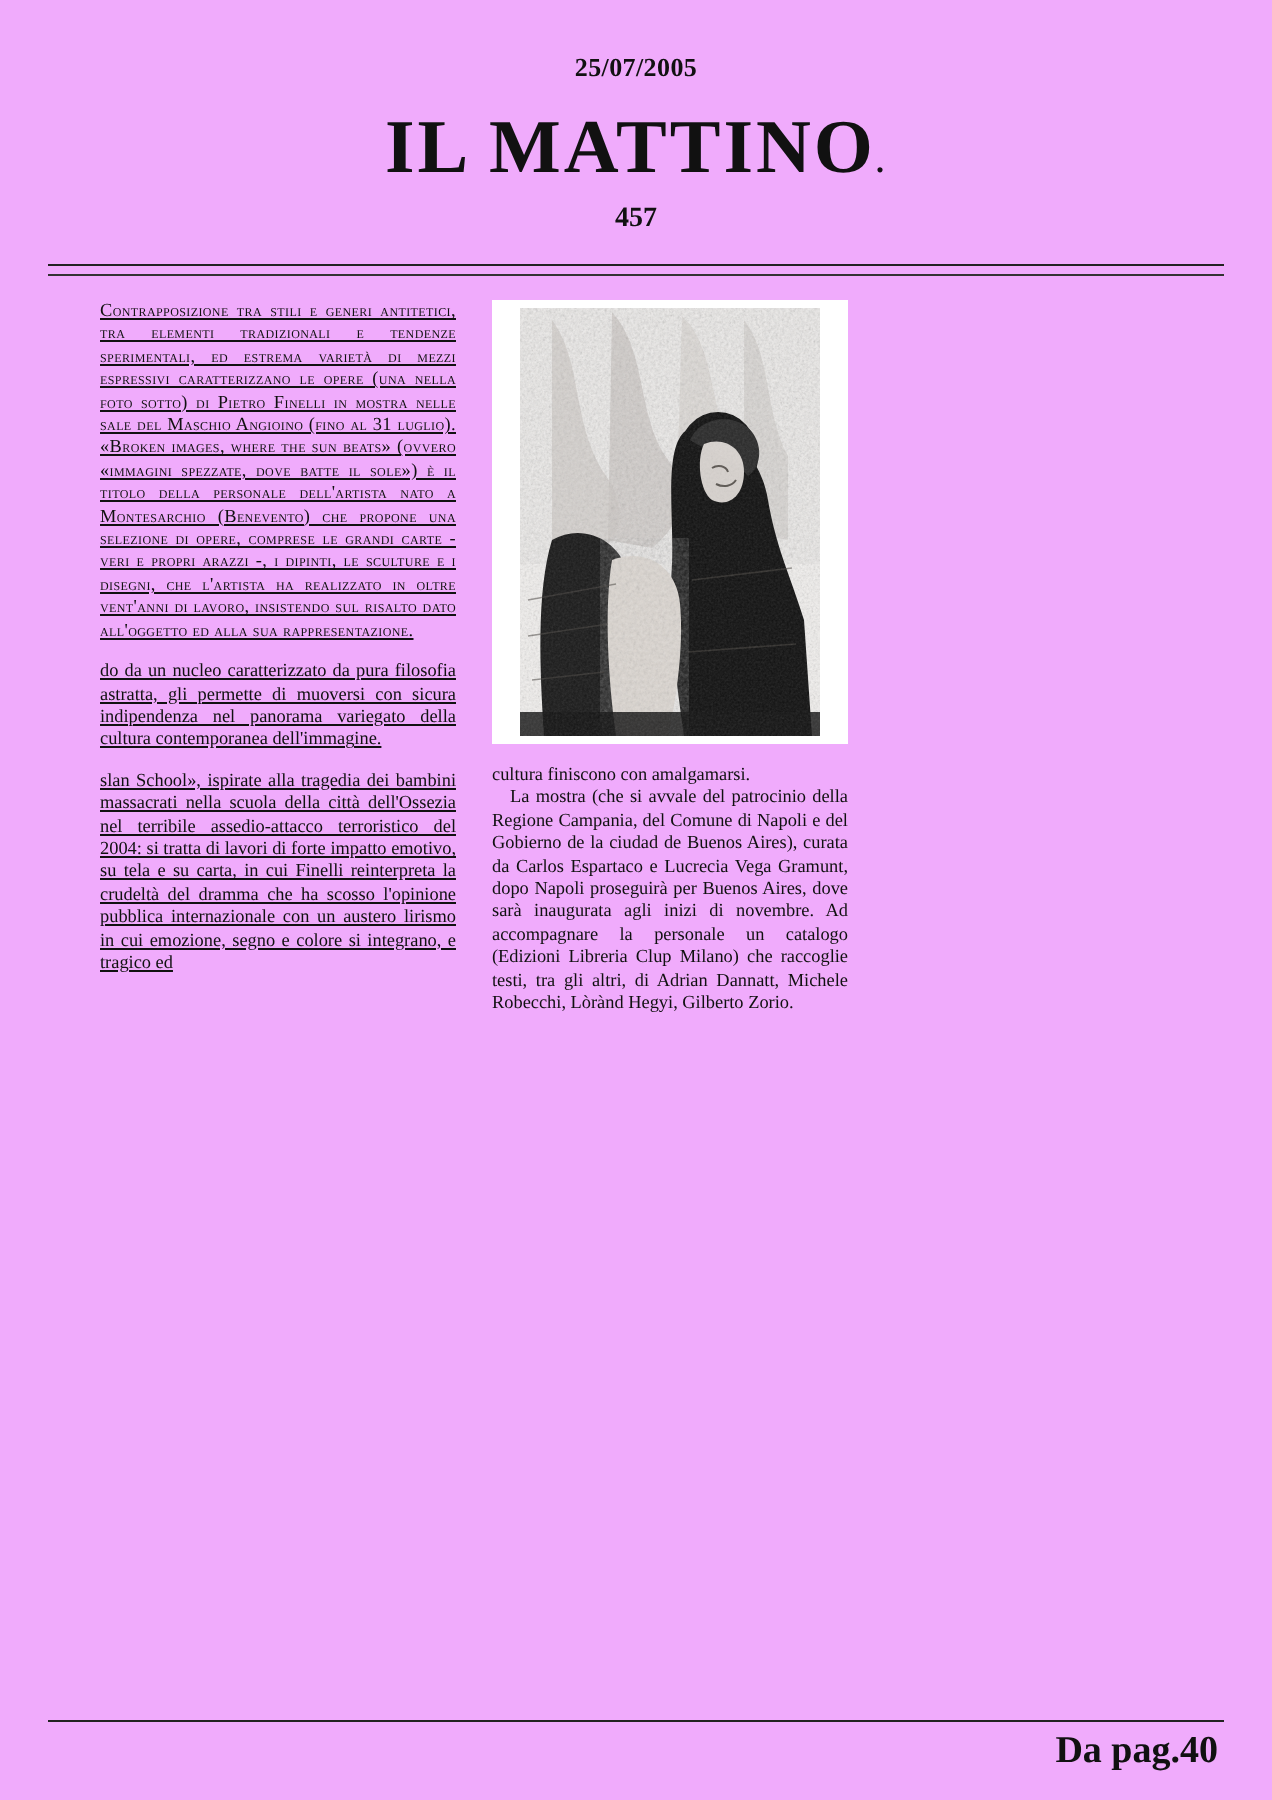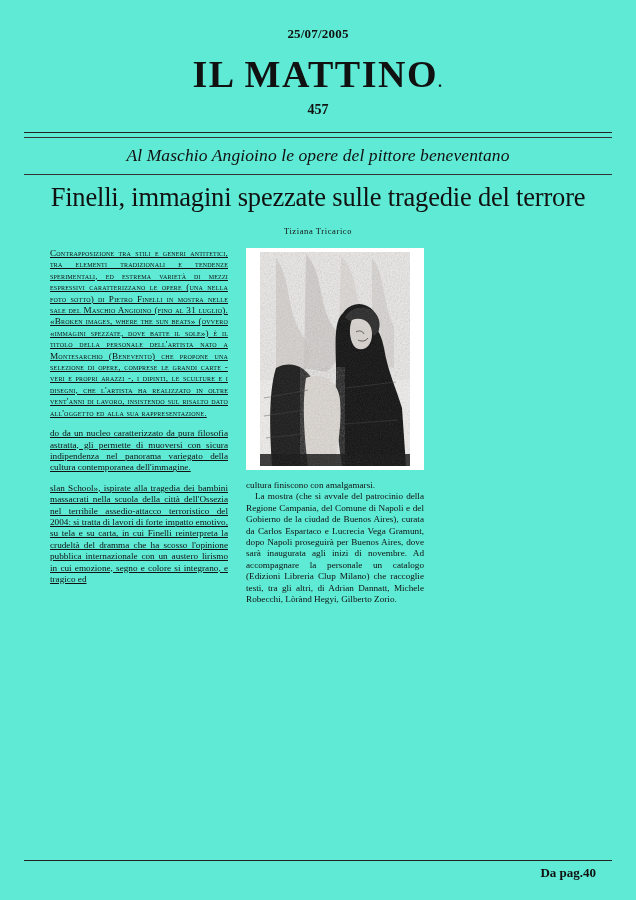--- a/index.html
+++ b/index.html
@@ -13,21 +13,21 @@
     overflow: hidden;
     font-family: "Liberation Serif", serif;
     color: #111;
   }
   .page {
     position: relative;
     width: 636px;
     height: 900px;
     box-sizing: border-box;
     padding: 0;
-    background: #5eead4;
+    background: #f0abfc;
   }
 
   
   .masthead {
     text-align: center;
     padding-top: 26px;
   }
   .issue-date {
     font-family: "Liberation Serif", serif;
     font-weight: bold;
@@ -153,46 +153,40 @@
   .footer-center {
     position: absolute;
     left: 0; right: 0;
     text-align: center;
     font-weight: bold;
     font-size: 14px;
     top: 5px;
   }
   .footer-right {
     position: absolute;
-    right: 16px;
+    right: 3px;
     top: 5px;
     font-weight: bold;
-    font-size: 13px;
+    font-size: 19px;
   }
 </style>
 </head>
 <body>
 
 <div class="page">
 
   <div class="masthead">
     <div class="issue-date">25/07/2005</div>
     <div class="paper-title"><span>IL MATTINO</span><span class="dot">.</span></div>
     <div class="page-number">457</div>
   </div>
 
   <div class="rule-top"></div>
   <div class="rule-thin"></div>
 
-  <div class="headline-block">
-    <div class="kicker">Al Maschio Angioino le opere del pittore beneventano</div>
-    <div class="rule-under-kicker"></div>
-    <div class="headline">Finelli, immagini spezzate sulle tragedie del terrore</div>
-    <div class="byline">Tiziana Tricarico</div>
-  </div>
 
   <div class="content">
 
     <div class="col col-left">
       <p class="no-indent dropcaps">Contrapposizione tra stili e generi antitetici, tra elementi tradizionali e tendenze sperimentali, ed estrema varietà di mezzi espressivi caratterizzano le opere (una nella foto sotto) di Pietro Finelli in mostra nelle sale del Maschio Angioino (fino al 31 luglio). «Broken images, where the sun beats» (ovvero «immagini spezzate, dove batte il sole») è il titolo della personale dell'artista nato a Montesarchio (Benevento) che propone una selezione di opere, comprese le grandi carte - veri e propri arazzi -, i dipinti, le sculture e i disegni, che l'artista ha realizzato in oltre vent'anni di lavoro, insistendo sul risalto dato all'oggetto ed alla sua rappresentazione.</p>
       <p class="no-indent gap">do da un nucleo caratterizzato da pura filosofia astratta, gli permette di muoversi con sicura indipendenza nel panorama variegato della cultura contemporanea dell'immagine.</p>
       <p class="no-indent gap">slan School», ispirate alla tragedia dei bambini massacrati nella scuola della città dell'Ossezia nel terribile assedio-attacco terroristico del 2004: si tratta di lavori di forte impatto emotivo, su tela e su carta, in cui Finelli reinterpreta la crudeltà del dramma che ha scosso l'opinione pubblica internazionale con un austero lirismo in cui emozione, segno e colore si integrano, e tragico ed</p>
     </div>
 
     <div class="art">

